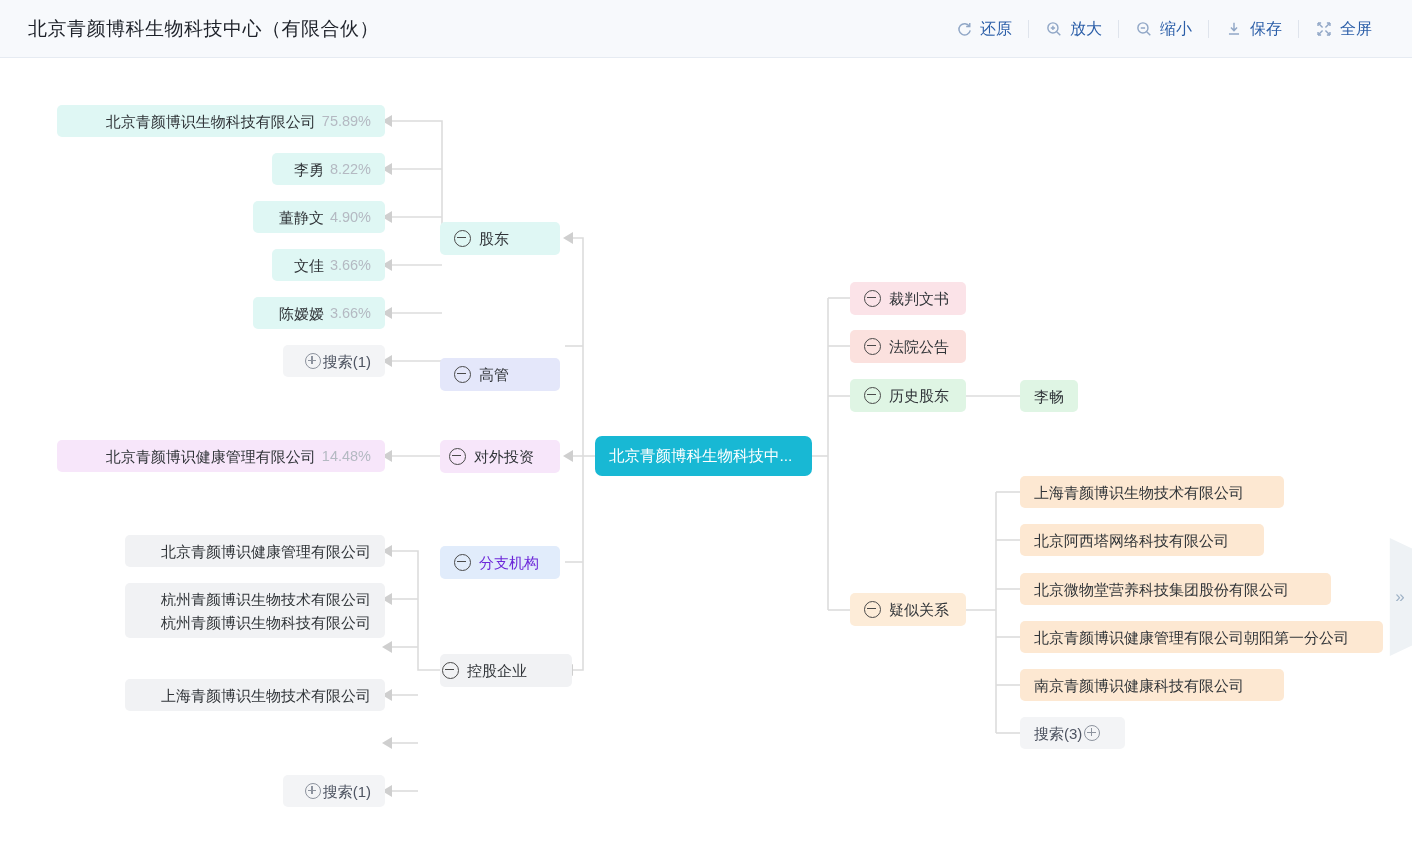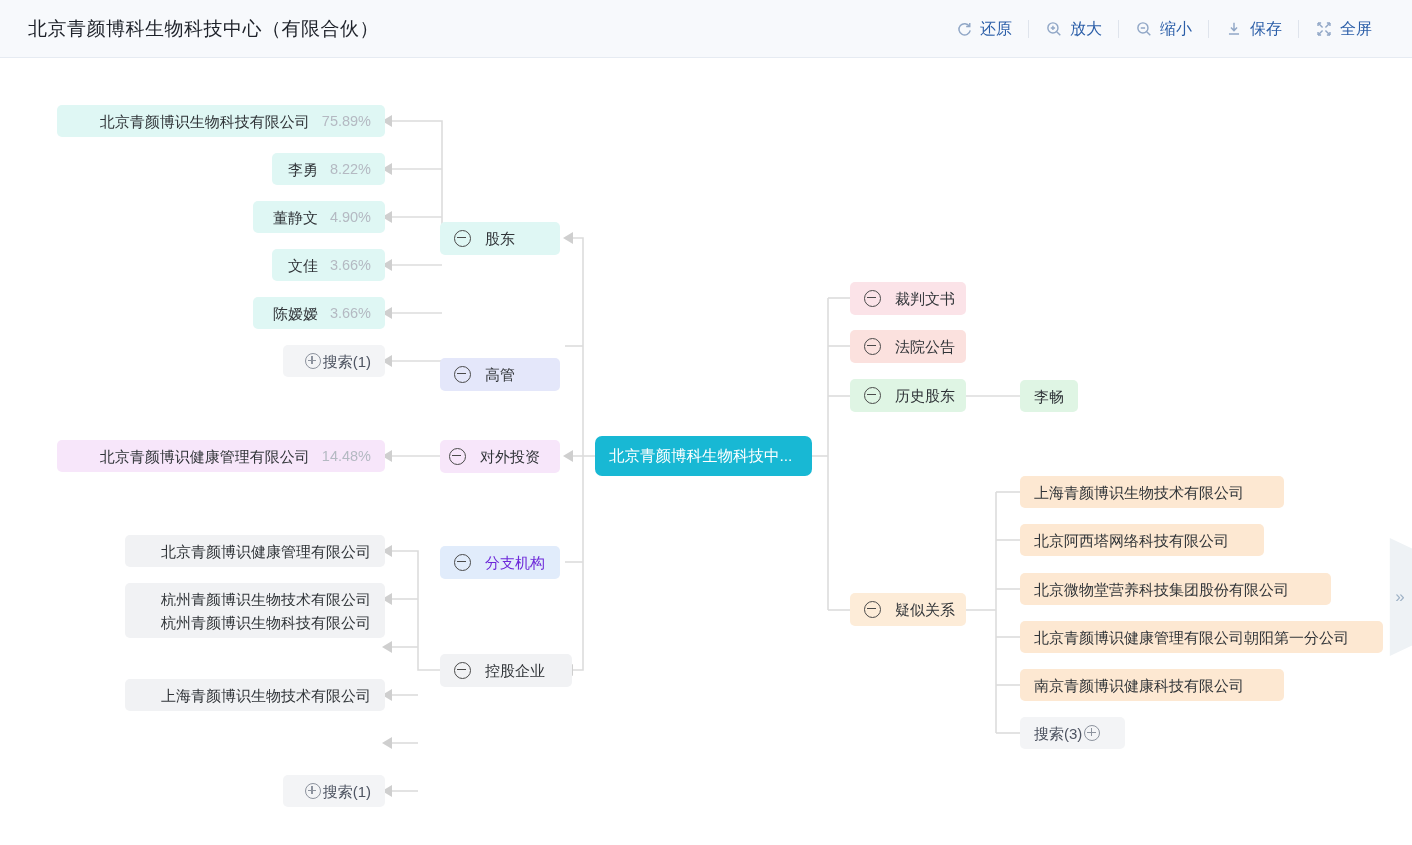--- a/index.html
+++ b/index.html
@@ -29,21 +29,21 @@
   .tool-ico{width:18px;height:18px;display:block;opacity:.75;}
   .tool-ico svg{display:block;}
 
   
   #canvas{position:absolute;left:0;top:58px;width:1412px;height:787px;overflow:hidden;background:#fff;}
   #links{position:absolute;left:0;top:0;width:1412px;height:787px;}
 
   .node{
     position:absolute;box-sizing:border-box;
     border-radius:5px;font-size:15px;line-height:1;
-    display:flex;align-items:center;white-space:nowrap;cursor:pointer;gap:6px;
+    display:flex;align-items:center;white-space:nowrap;cursor:pointer;
   }
   .node .pct{color:#b4b9c2;margin-left:6px;font-size:14.5px;}
   .minus{
     width:15px;height:15px;border:1.4px solid #4a4a4a;border-radius:50%;
     position:relative;flex:none;margin-right:8px;
   }
   .minus:after{content:"";position:absolute;left:2.2px;top:6px;width:8.4px;height:1.4px;background:#4a4a4a;}
   .plus{
     width:14px;height:14px;border:1.3px solid #8d939e;border-radius:50%;
     position:relative;flex:none;
@@ -241,21 +241,21 @@
     <span>高管</span>
   </div>
   <div class="node n-pinkv al-left" style="left:440px;top:382px;width:120px;height:33px;padding:0 9px;">
     <span class="minus"></span>
     <span>对外投资</span>
   </div>
   <div class="node n-blue al-left" style="left:440px;top:488px;width:120px;height:33px;padding:0 14px;">
     <span class="minus"></span>
     <span>分支机构</span>
   </div>
-  <div class="node n-grey al-left" style="left:440px;top:596px;width:132px;height:33px;padding:0 14px;">
+  <div class="node n-grey al-left" style="left:440px;top:596px;width:132px;height:33px;padding:0 2px;">
     <span class="minus"></span>
     <span>控股企业</span>
   </div>
 
   <div class="node n-pinkv al-right" style="left:57px;top:382px;width:328px;height:32px;padding:0 14px;">
     <span>北京青颜博识健康管理有限公司</span>
     <span class="pct">14.48%</span>
   </div>
 
   <div class="node n-grey al-right" style="left:125px;top:477px;width:260px;height:32px;padding:0 14px;">

